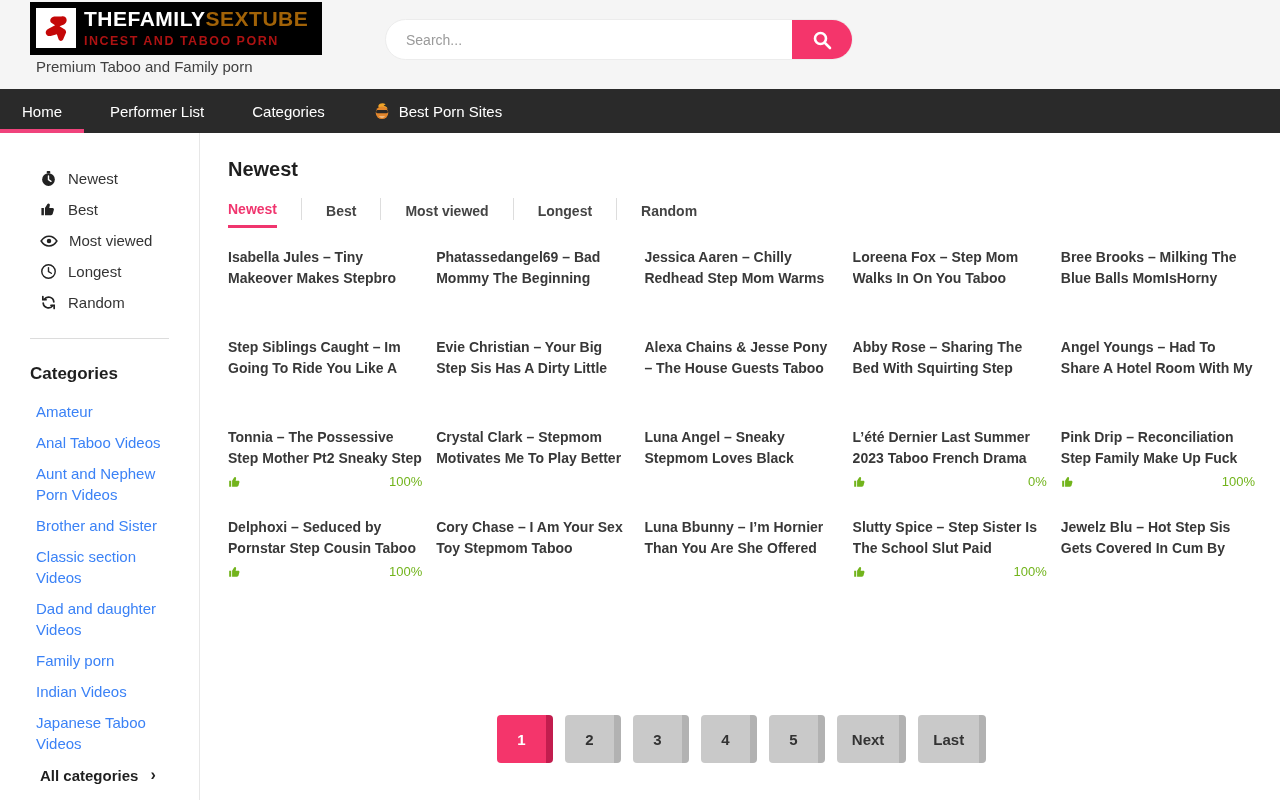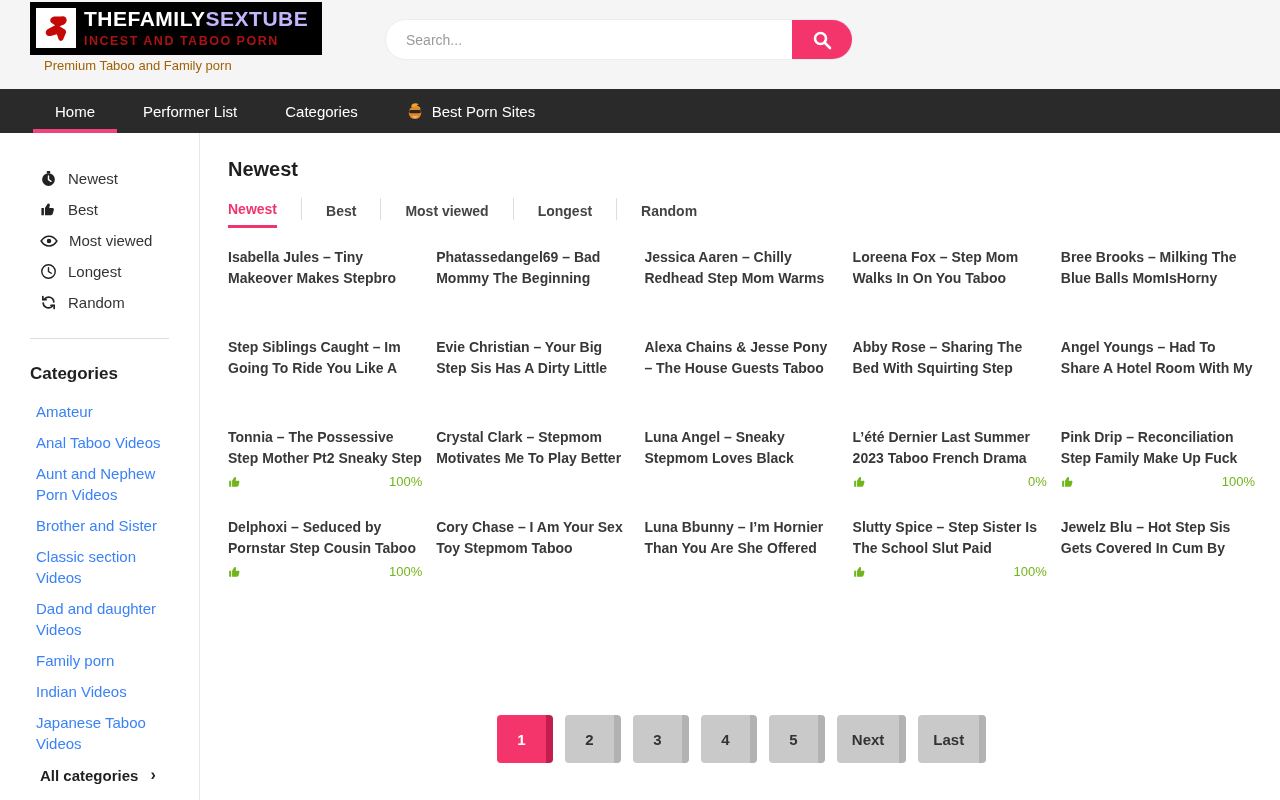--- a/index.html
+++ b/index.html
@@ -7,29 +7,29 @@
   body {
     width:1280px; height:800px; overflow:hidden;
     font-family:"Liberation Sans", sans-serif;
     background:#ffffff; color:#333;
   }
   
   .header { position:relative; height:89px; background:#f5f5f5; }
   .logo { position:absolute; left:30px; top:2px; background:#000; padding:5px 14px 7px 6px; display:flex; gap:8px; align-items:center; cursor:pointer; }
   .logo-icon { width:40px; height:40px; background:#fff; display:flex; align-items:center; justify-content:center; }
   .logo-line1 { font-size:21px; font-weight:bold; letter-spacing:.5px; color:#fff; white-space:nowrap; }
-  .logo-line1 .red { color:#c4b5fd; }
+  .logo-line1 .red { color:#a16207; }
   .logo-line2 { font-size:12.5px; font-weight:bold; letter-spacing:1.5px; color:#ad1212; margin-top:3px; white-space:nowrap; }
-  .tagline { position:absolute; left:44px; top:58px; font-size:13px; color:#a16207; }
+  .tagline { position:absolute; left:36px; top:58px; font-size:15px; color:#404040; }
   .search { position:absolute; left:385px; top:19px; width:468px; height:41px; background:#fff; border:1px solid #ececec; border-radius:21px; display:flex; overflow:hidden; }
   .search input { flex:1; border:none; outline:none; padding:0 20px; font-size:14px; color:#333; background:transparent; }
   .search input::placeholder { color:#9a9a9a; }
   .search-btn { width:60px; border:none; background:#f4356b; cursor:pointer; display:flex; align-items:center; justify-content:center; }
   
-  .nav { height:44px; background:#2a2a2a; display:flex; padding-left:33px; }
+  .nav { height:44px; background:#2a2a2a; display:flex; }
   .nav-item { height:44px; display:flex; align-items:center; gap:8px; padding:0 22px; color:#fff; font-size:15px; cursor:pointer; white-space:nowrap; margin-right:4px; }
   .nav-item.active { border-bottom:4px solid #f0437c; padding-top:4px; }
   
   .layout { display:flex; height:667px; }
   .sidebar { width:200px; flex:0 0 200px; border-right:1px solid #e7e7e7; padding-top:30px; }
   .sort-item { display:flex; align-items:center; gap:11px; padding-left:40px; height:31px; font-size:15px; color:#333; cursor:pointer; }
   .side-divider { border:none; border-top:1px solid #dcdcdc; margin:20px 30px 0 30px; }
   .cats-heading { font-size:17px; font-weight:bold; color:#1f1f1f; margin:25px 0 12px 30px; }
   .cat-item { font-size:15px; color:#3b82f6; line-height:21px; padding:5px 20px 5px 36px; cursor:pointer; }
   .all-cats { display:flex; align-items:center; gap:12px; font-size:15px; font-weight:bold; color:#1f1f1f; padding:7px 20px 5px 40px; cursor:pointer; }

